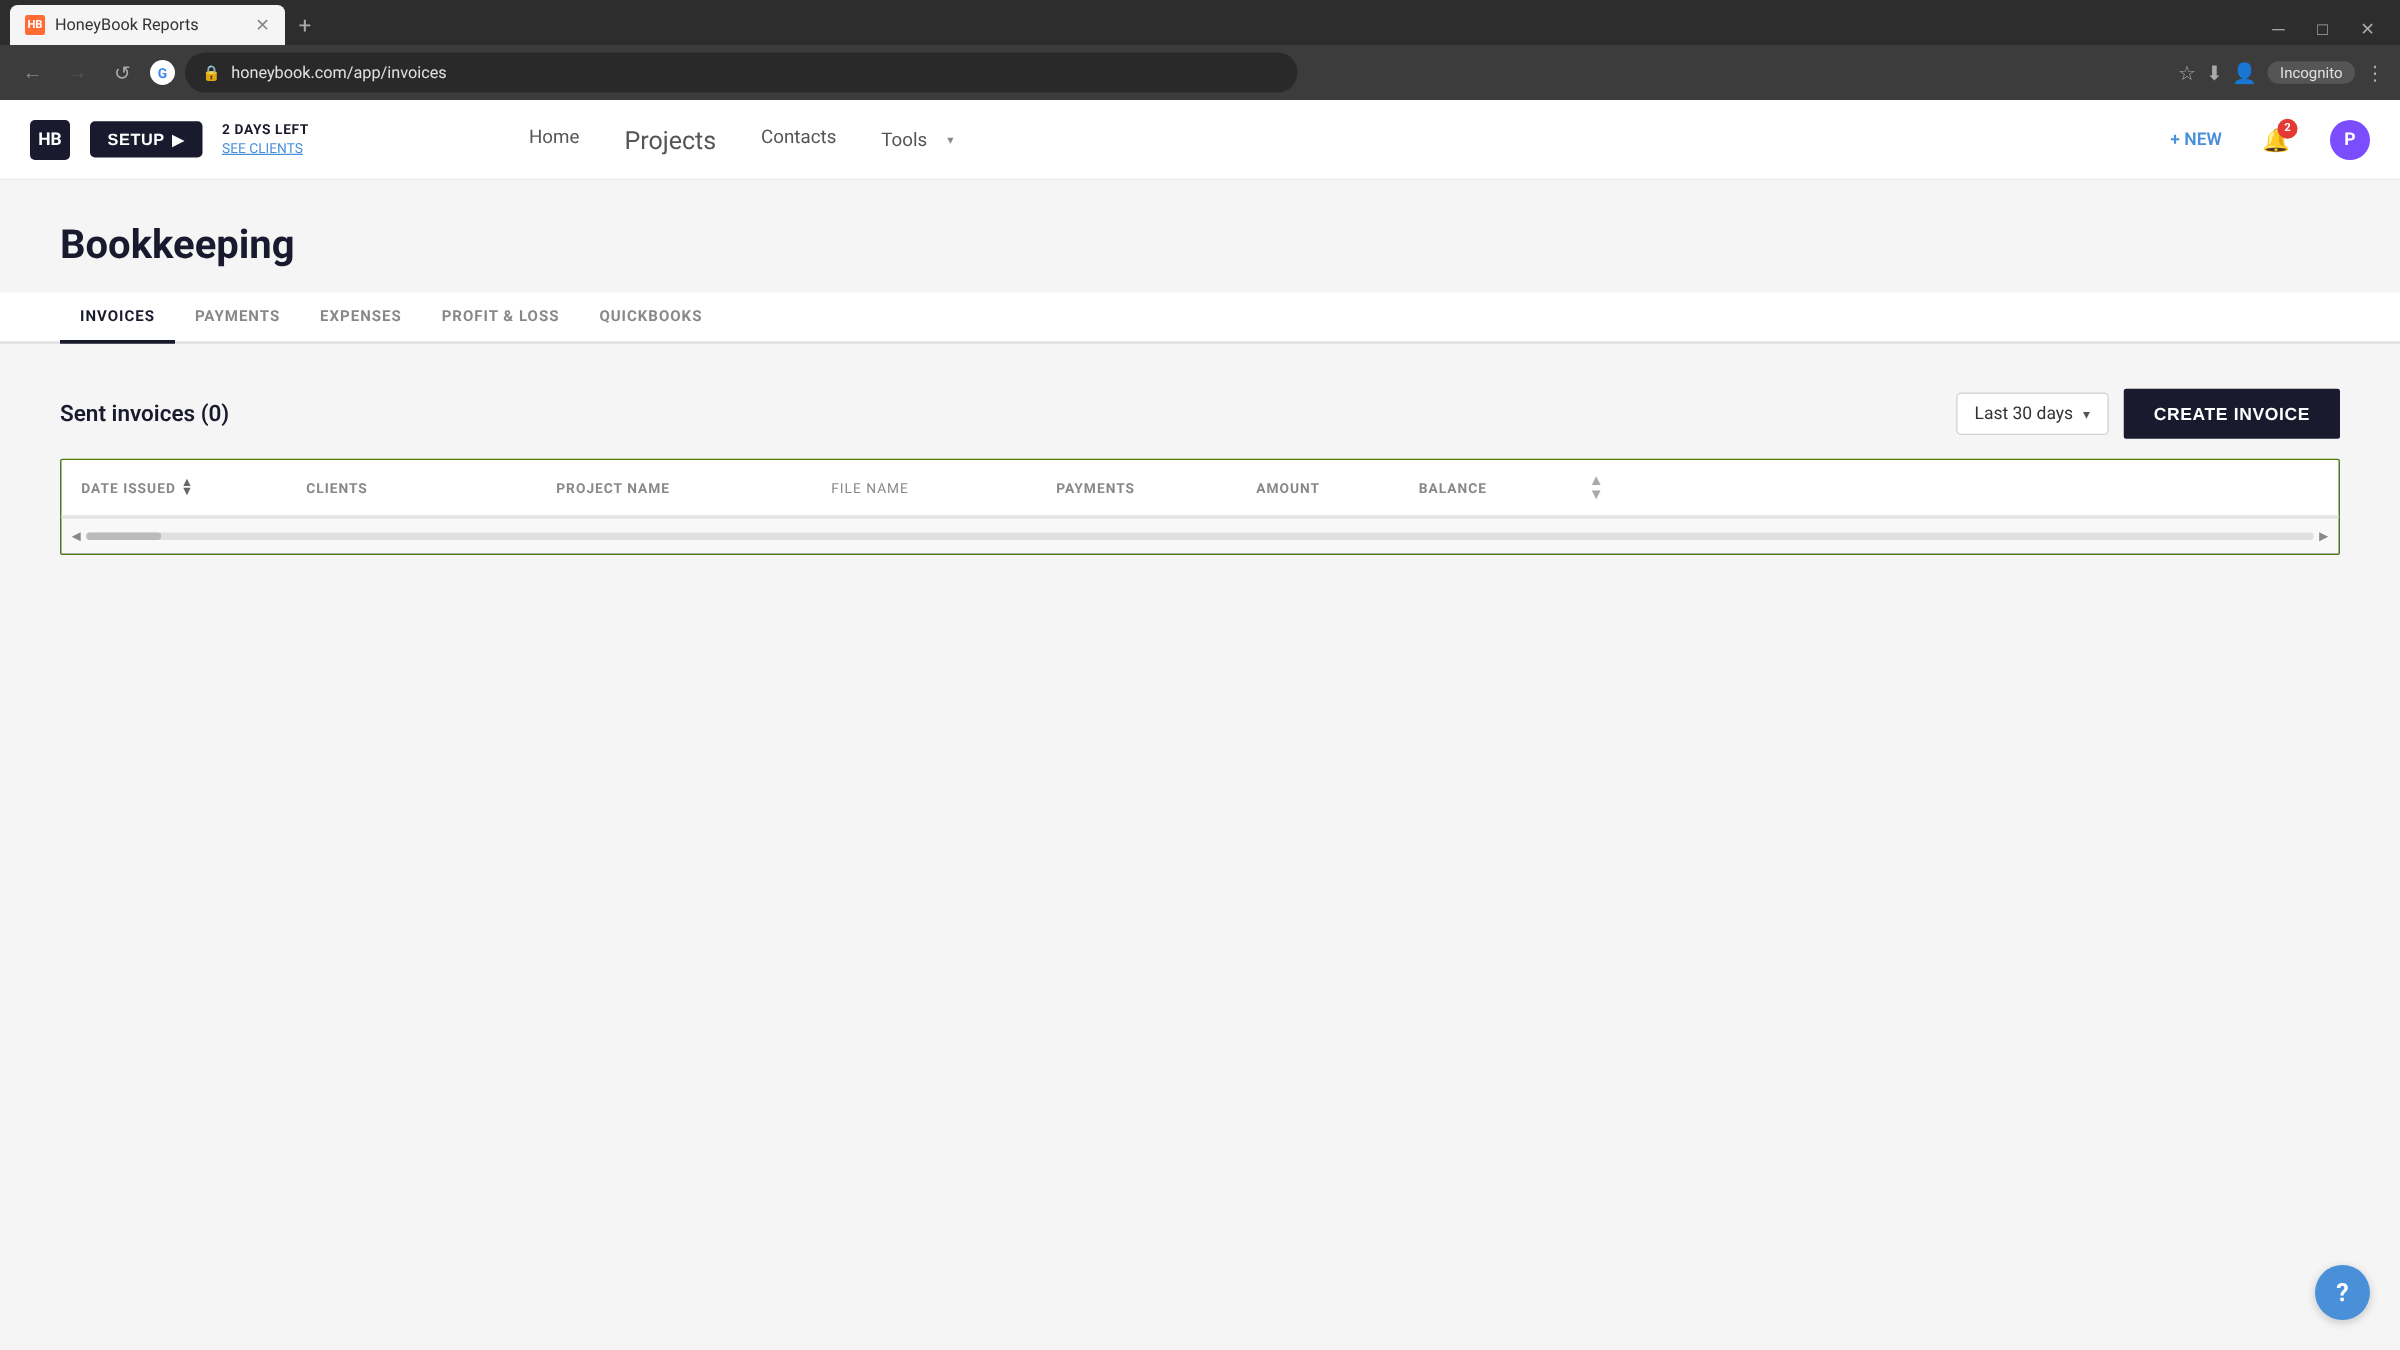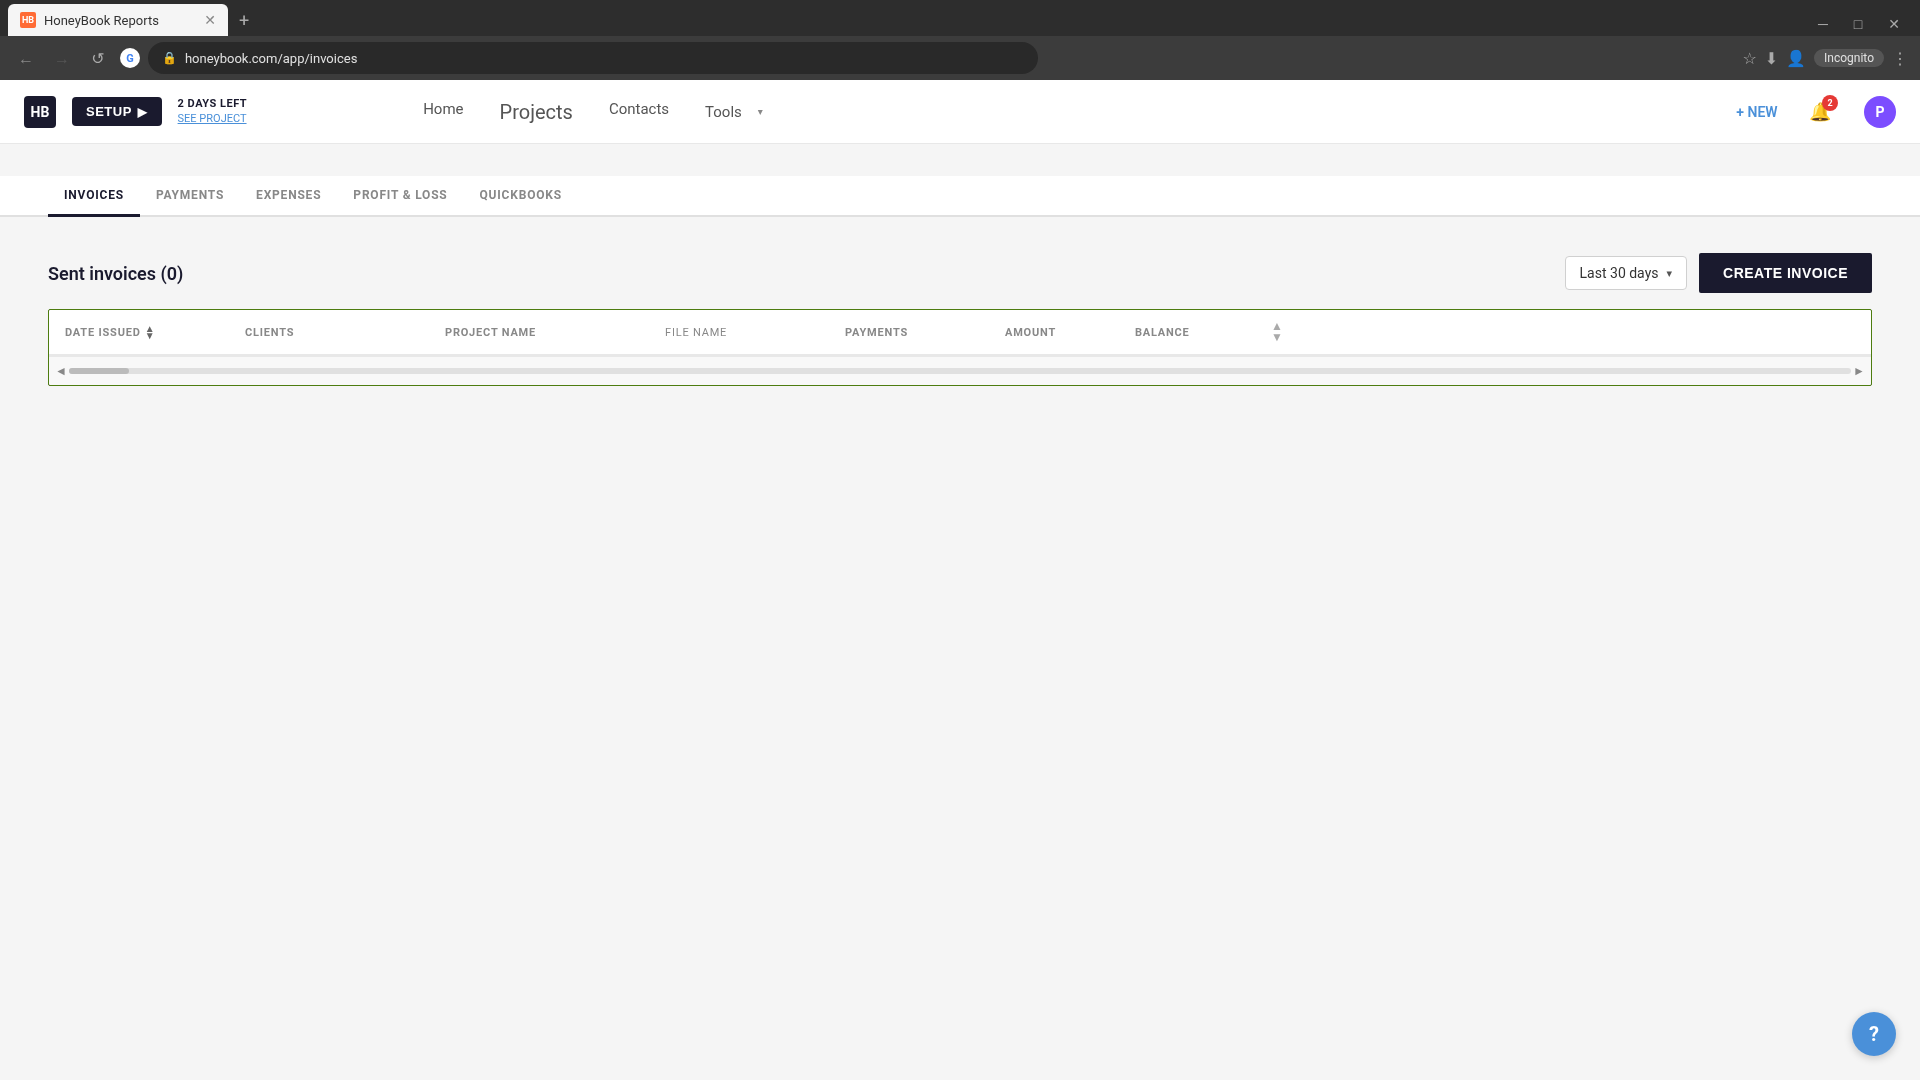--- a/index.html
+++ b/index.html
@@ -44,21 +44,21 @@
   <div style="height:64px; background:white; border-bottom:1px solid #e8e8e8; display:flex; align-items:center; padding:0 24px; gap:16px; flex-shrink:0;">
     <div style="display:flex; align-items:center;">
       <div style="width:32px; height:32px; background:#1a1a2e; border-radius:4px; display:flex; align-items:center; justify-content:center; color:white; font-weight:bold; font-size:14px;">HB</div>
     </div>
     <button style="background:#1a1a2e; color:white; border:none; border-radius:4px; padding:7px 14px; font-size:13px; font-weight:700; cursor:pointer; display:flex; align-items:center; gap:6px; letter-spacing:0.5px;">
       <span>SETUP</span>
       <span style="font-size:12px;">▶</span>
     </button>
     <div style="display:flex; flex-direction:column; line-height:1.3;">
       <span style="font-size:11px; font-weight:700; color:#1a1a2e; letter-spacing:0.5px;">2 DAYS LEFT</span>
-      <span style="font-size:11px; color:#4a90d9; text-decoration:underline; cursor:pointer;">SEE PROJECT</span>
+      <span style="font-size:11px; color:#4a90d9; text-decoration:underline; cursor:pointer;">SEE CLIENTS</span>
     </div>
 
     <nav style="display:flex; gap:36px; margin-left:160px;">
       <a style="color:#555; font-size:15px; cursor:pointer; text-decoration:none;">Home</a>
       <a style="color:#555; font-size:20px; cursor:pointer; text-decoration:none;">Projects</a>
       <a style="color:#555; font-size:15px; cursor:pointer; text-decoration:none;">Contacts</a>
       <a style="color:#555; font-size:15px; cursor:pointer; text-decoration:none; display:flex; align-items:center; gap:16px;">
         <span>Tools</span>
         <span style="font-size:10px; color:#888;">▾</span>
       </a>
@@ -68,20 +68,21 @@
       <div style="color:#4a90d9; font-size:14px; font-weight:600; cursor:pointer;">+ NEW</div>
       <div style="position:relative; cursor:pointer; color:#555; font-size:18px;">
         <span>🔔</span>
         <span style="position:absolute; top:-6px; right:-6px; background:#e53935; color:white; font-size:9px; width:16px; height:16px; border-radius:50%; display:flex; align-items:center; justify-content:center; font-weight:bold;">2</span>
       </div>
       <div style="width:32px; height:32px; background:#7c4dff; border-radius:50%; display:flex; align-items:center; justify-content:center; color:white; font-weight:bold; font-size:14px; cursor:pointer;">P</div>
     </div>
   </div>
 
   <div style="padding:32px 48px; flex:1; background:#f5f5f5; overflow-y:auto;">
+    <h1 style="font-size:32px; font-weight:700; color:#1a1a2e; margin-bottom:20px;">Bookkeeping</h1>
 
     <div style="display:flex; border-bottom:2px solid #e0e0e0; margin-bottom:28px; background:white; margin-left:-48px; margin-right:-48px; padding:0 48px;">
       <div style="padding:12px 16px; font-size:12px; font-weight:700; color:#1a1a2e; cursor:pointer; letter-spacing:0.8px; border-bottom:3px solid #1a1a2e; margin-bottom:-2px; text-transform:uppercase;">INVOICES</div>
       <div style="padding:12px 16px; font-size:12px; font-weight:700; color:#888; cursor:pointer; letter-spacing:0.8px; border-bottom:3px solid transparent; margin-bottom:-2px; text-transform:uppercase;">PAYMENTS</div>
       <div style="padding:12px 16px; font-size:12px; font-weight:700; color:#888; cursor:pointer; letter-spacing:0.8px; border-bottom:3px solid transparent; margin-bottom:-2px; text-transform:uppercase;">EXPENSES</div>
       <div style="padding:12px 16px; font-size:12px; font-weight:700; color:#888; cursor:pointer; letter-spacing:0.8px; border-bottom:3px solid transparent; margin-bottom:-2px; text-transform:uppercase;">PROFIT &amp; LOSS</div>
       <div style="padding:12px 16px; font-size:12px; font-weight:700; color:#888; cursor:pointer; letter-spacing:0.8px; border-bottom:3px solid transparent; margin-bottom:-2px; text-transform:uppercase;">QUICKBOOKS</div>
     </div>
 
     <div>

